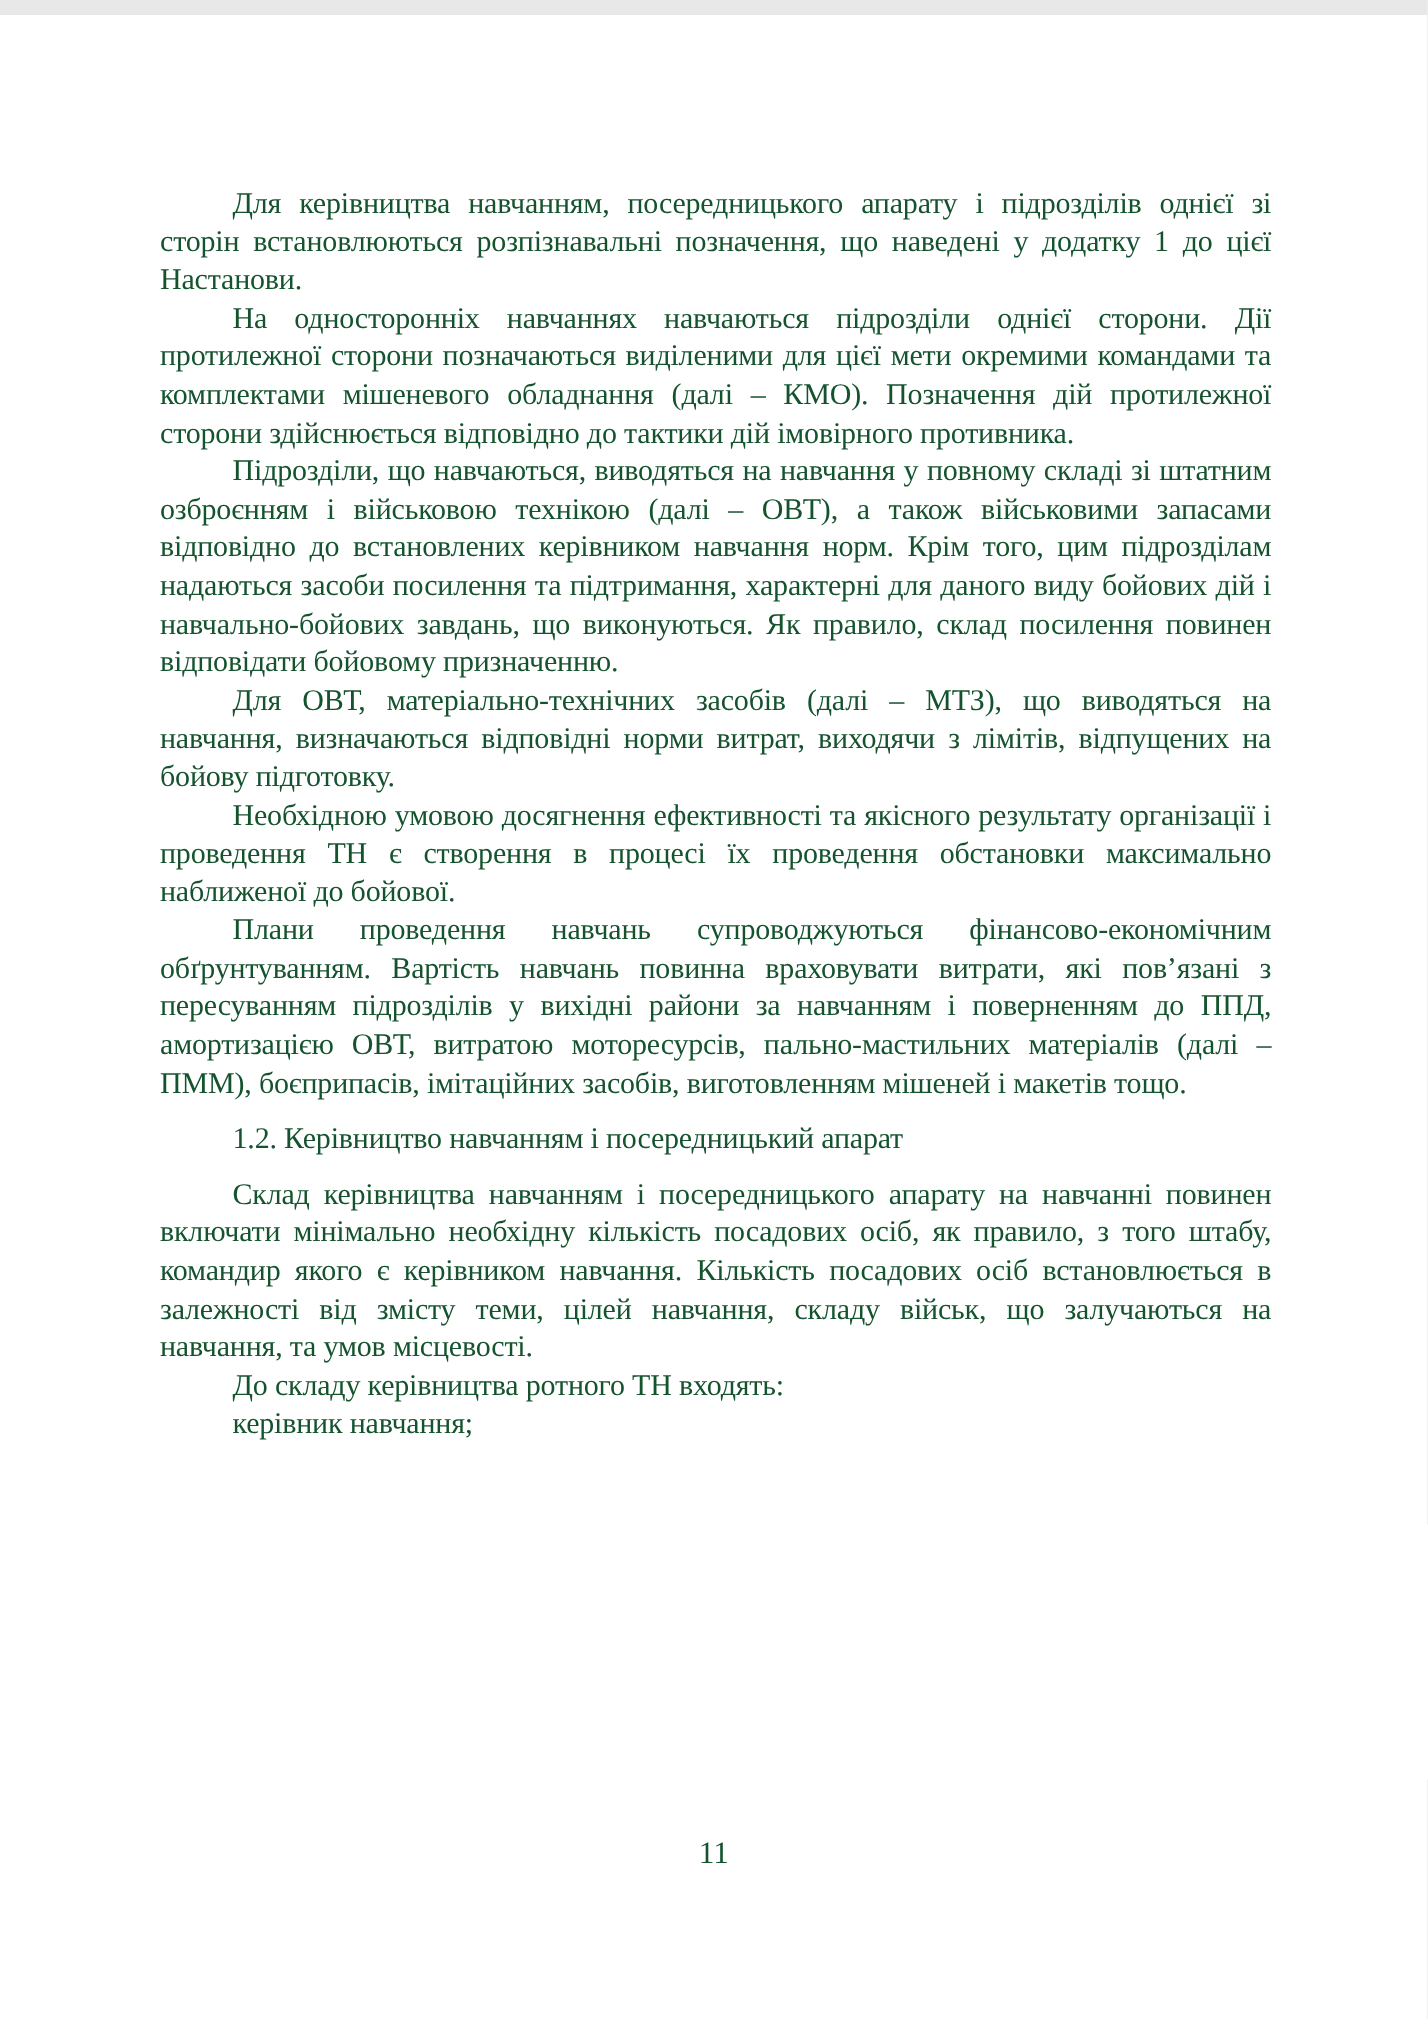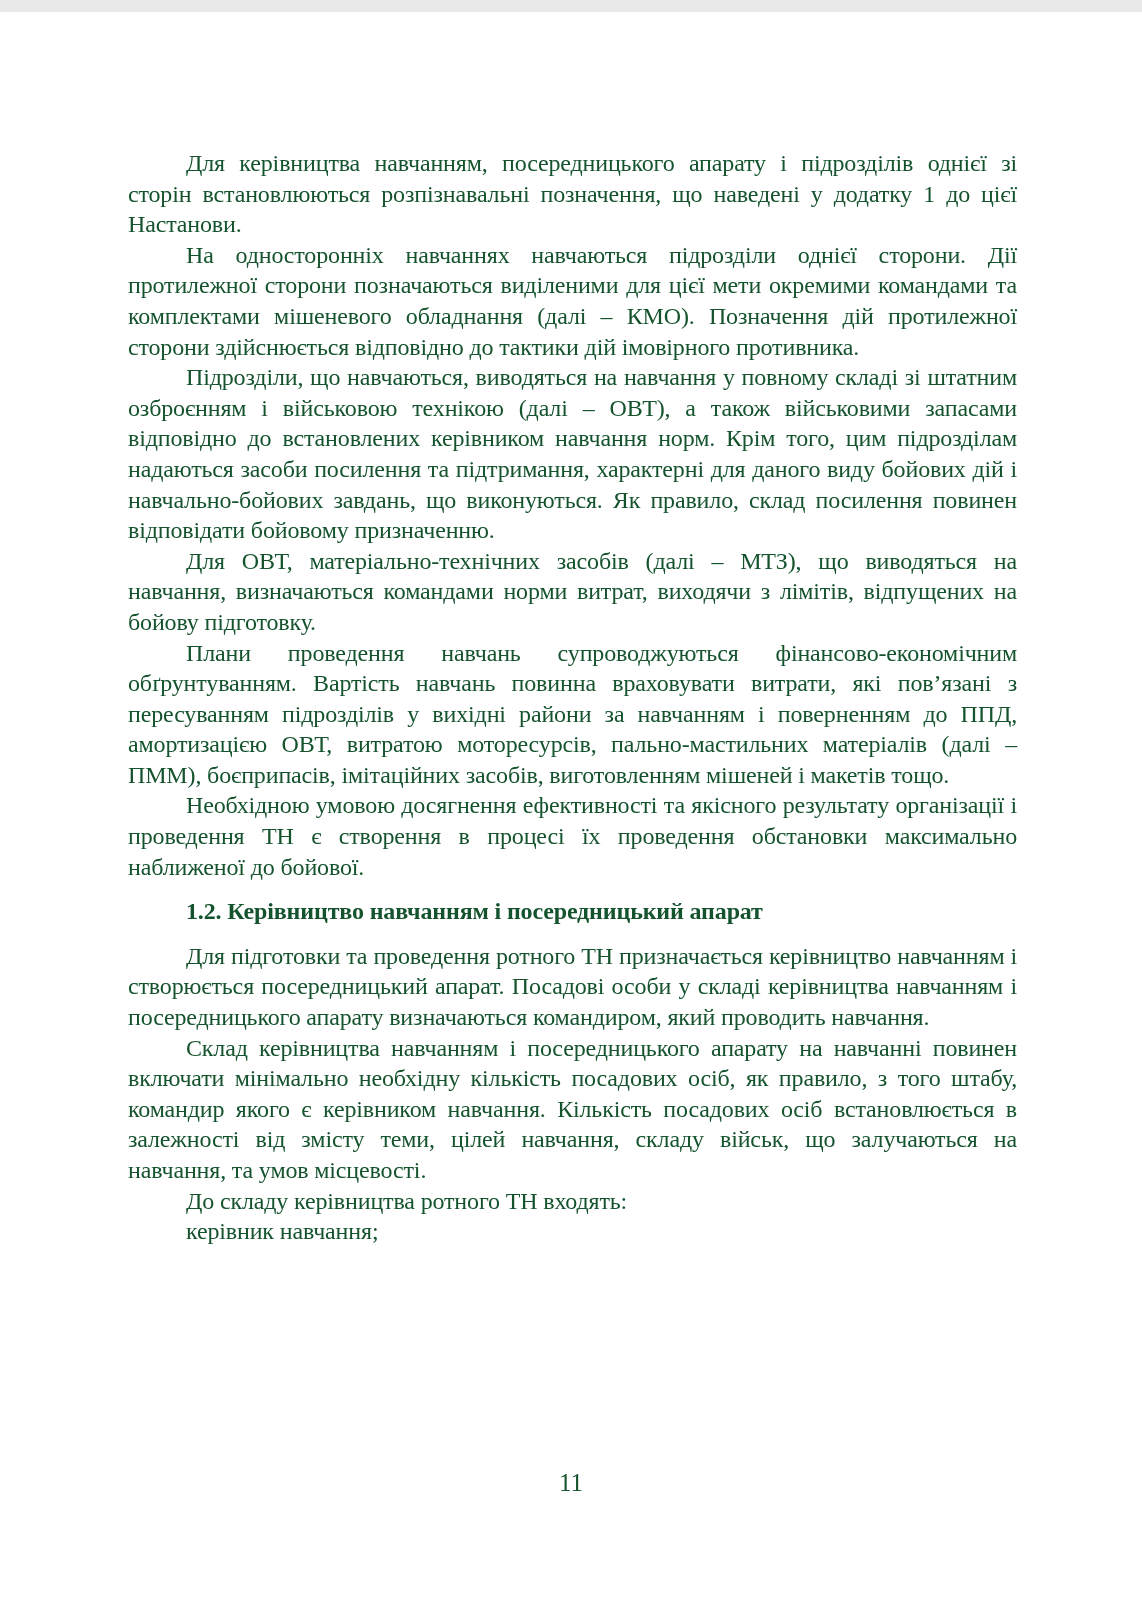--- a/index.html
+++ b/index.html
@@ -22,21 +22,21 @@
     line-height: 30.6px;
     letter-spacing: -0.15px;
     text-align: justify;
   }
   .text-block p {
     margin: 0;
     padding: 0;
     text-indent: 58px;
   }
   .section-heading {
-    font-weight: bold;
+    font-weight: normal;
     text-align: left;
     text-indent: 58px;
     margin: 14px 0 14px 0 !important;
   }
   .plain-line {
     text-align: left;
   }
   .page-number {
     position: absolute;
     top: 1456px;
@@ -48,27 +48,26 @@
   }
 </style>
 </head>
 <body>
 
 <div class="page">
   <div class="text-block">
     <p>Для керівництва навчанням, посередницького апарату і підрозділів однієї зі сторін встановлюються розпізнавальні позначення, що наведені у додатку 1 до цієї Настанови.</p>
     <p>На односторонніх навчаннях навчаються підрозділи однієї сторони. Дії протилежної сторони позначаються виділеними для цієї мети окремими командами та комплектами мішеневого обладнання (далі – КМО). Позначення дій протилежної сторони здійснюється відповідно до тактики дій імовірного противника.</p>
     <p>Підрозділи, що навчаються, виводяться на навчання у повному складі зі штатним озброєнням і військовою технікою (далі – ОВТ), а також військовими запасами відповідно до встановлених керівником навчання норм. Крім того, цим підрозділам надаються засоби посилення та підтримання, характерні для даного виду бойових дій і навчально-бойових завдань, що виконуються. Як правило, склад посилення повинен відповідати бойовому призначенню.</p>
-    <p>Для ОВТ, матеріально-технічних засобів (далі – МТЗ), що виводяться на навчання, визначаються командами норми витрат, виходячи з лімітів, відпущених на бойову підготовку.</p>
+    <p>Для ОВТ, матеріально-технічних засобів (далі – МТЗ), що виводяться на навчання, визначаються відповідні норми витрат, виходячи з лімітів, відпущених на бойову підготовку.</p>
+    <p>Необхідною умовою досягнення ефективності та якісного результату організації і проведення ТН є створення в процесі їх проведення обстановки максимально наближеної до бойової.</p>
     <p>Плани проведення навчань супроводжуються фінансово-економічним обґрунтуванням. Вартість навчань повинна враховувати витрати, які пов’язані з пересуванням підрозділів у вихідні райони за навчанням і поверненням до ППД, амортизацією ОВТ, витратою моторесурсів, пально-мастильних матеріалів (далі – ПММ), боєприпасів, імітаційних засобів, виготовленням мішеней і макетів тощо.</p>
-    <p>Необхідною умовою досягнення ефективності та якісного результату організації і проведення ТН є створення в процесі їх проведення обстановки максимально наближеної до бойової.</p>
 
     <p class="section-heading">1.2. Керівництво навчанням і посередницький апарат</p>
 
-    <p>Для підготовки та проведення ротного ТН призначається керівництво навчанням і створюється посередницький апарат. Посадові особи у складі керівництва навчанням і посередницького апарату визначаються командиром, який проводить навчання.</p>
     <p>Склад керівництва навчанням і посередницького апарату на навчанні повинен включати мінімально необхідну кількість посадових осіб, як правило, з того штабу, командир якого є керівником навчання. Кількість посадових осіб встановлюється в залежності від змісту теми, цілей навчання, складу військ, що залучаються на навчання, та умов місцевості.</p>
 
     <p class="plain-line">До складу керівництва ротного ТН входять:</p>
     <p class="plain-line">керівник навчання;</p>
   </div>
 
   <div class="page-number">11</div>
 </div>
 
 </body></html>

